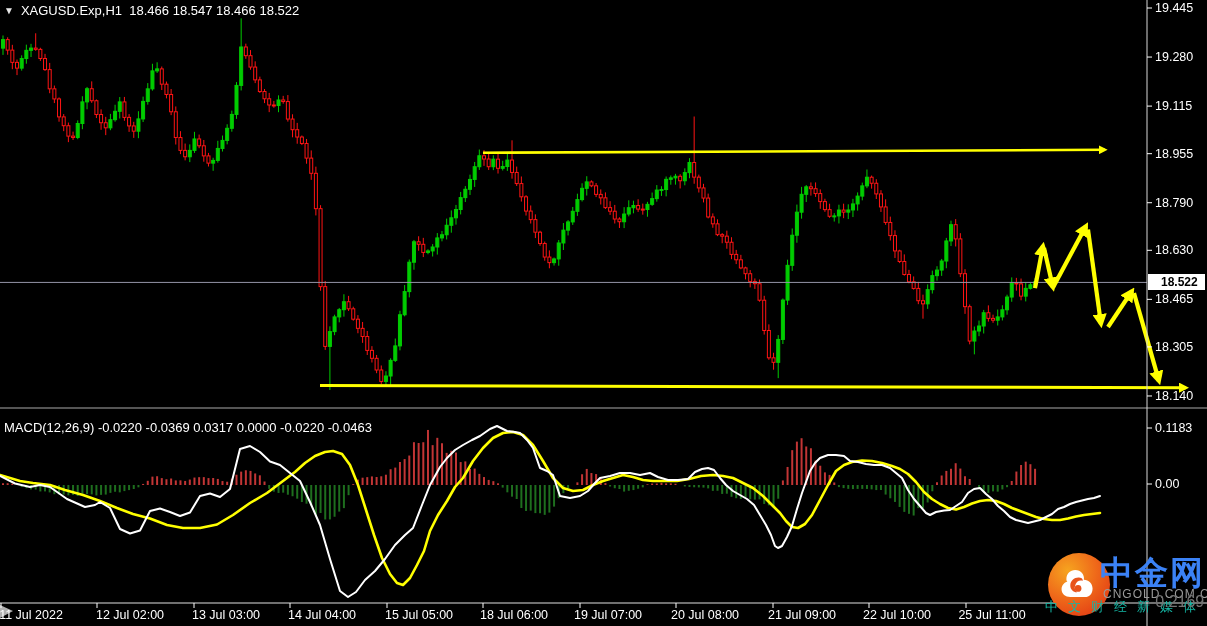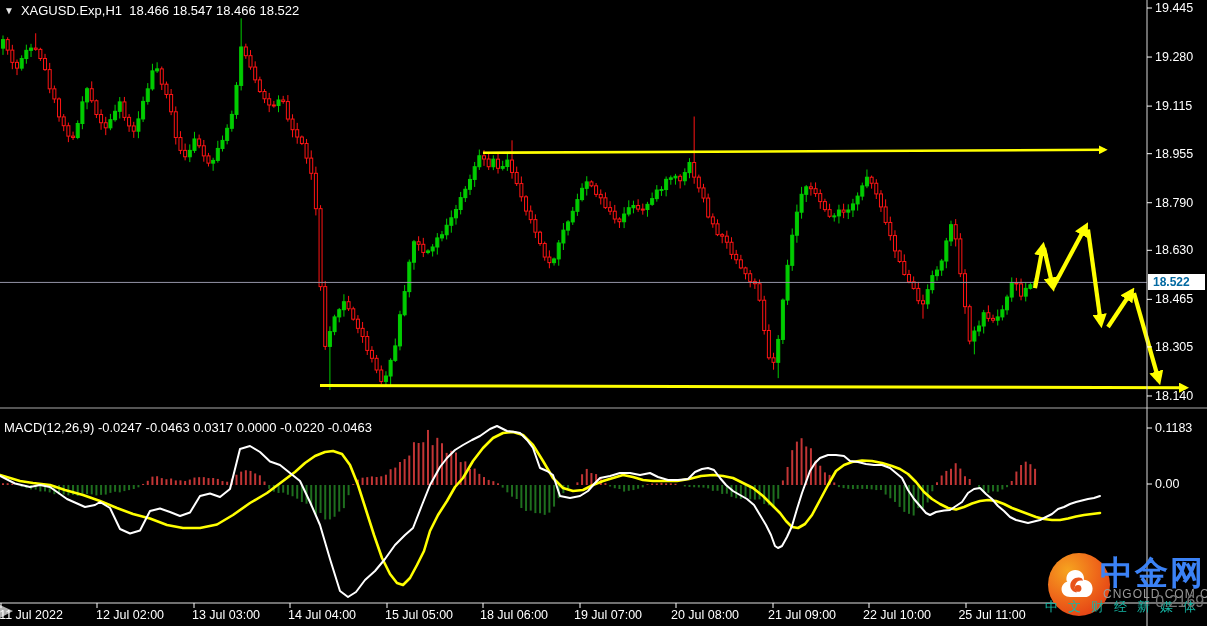--- a/index.html
+++ b/index.html
@@ -4,21 +4,21 @@
 <style>
   html,body{margin:0;padding:0;background:#222;}
   .stage{position:relative;width:1207px;height:626px;background:#000;overflow:hidden;
          font-family:"Liberation Sans",sans-serif;}
   svg text{font-family:"Liberation Sans",sans-serif;}
   .legend{position:absolute;color:#fff;white-space:pre;}
   .legend.main{left:4px;top:3px;font-size:13px;font-weight:400;}
   .legend.macd{left:4px;top:420px;font-size:13px;font-weight:400;}
   .tri{display:inline-block;color:#e8e8e8;font-size:10px;margin-right:7px;vertical-align:1px;}
   .price-tag{position:absolute;left:1148px;top:274px;width:57px;height:16px;background:#fff;
-             color:#0369a1;font-size:12px;font-weight:700;line-height:16px;padding-left:5px;box-sizing:border-box;}
+             color:#000000;font-size:12px;font-weight:700;line-height:16px;padding-left:13px;box-sizing:border-box;}
   .macd-min{position:absolute;left:1150px;top:593px;color:#737373;font-size:16px;z-index:5;text-align:right;}
   .wm{position:absolute;color:#a9a9a9;z-index:3;}
   .wm-cn{left:1100px;top:551px;font-size:33px;font-weight:700;color:#3b82f6;letter-spacing:2px;}
   .wm-en{left:1103px;top:587px;font-size:12px;color:#9a9a9a;letter-spacing:1px;}
   .wm-slogan{left:1045px;top:598px;font-size:13px;color:#14b8a6;letter-spacing:10px;white-space:nowrap;}
   .wm-logo{position:absolute;left:1048px;top:553px;width:62px;height:63px;border-radius:50%;
            background:radial-gradient(circle at 32% 28%,#f6a41f 0%,#ef6a1a 45%,#dd2b12 100%);z-index:3;}
 </style>
 </head>
 <body>
@@ -770,21 +770,21 @@
         <text x="608" y="619" fill="#ffffff" font-size="12.5" text-anchor="middle">19 Jul 07:00</text>
         <text x="705" y="619" fill="#ffffff" font-size="12.5" text-anchor="middle">20 Jul 08:00</text>
         <text x="802" y="619" fill="#ffffff" font-size="12.5" text-anchor="middle">21 Jul 09:00</text>
         <text x="897" y="619" fill="#ffffff" font-size="12.5" text-anchor="middle">22 Jul 10:00</text>
         <text x="992" y="619" fill="#ffffff" font-size="12.5" text-anchor="middle">25 Jul 11:00</text>
       </g>
     </svg>
 
   <div class="legend main"><span class="tri">▼</span><span>XAGUSD.Exp,H1</span><span>  </span><span>18.466 18.547 18.466 18.522</span></div>
 
-  <div class="legend macd">MACD(12,26,9) -0.0247 -0.0463 0.0317 0.0000 -0.0220 -0.0463</div>
+  <div class="legend macd">MACD(12,26,9) -0.0220 -0.0369 0.0317 0.0000 -0.0220 -0.0463</div>
 
   <div class="price-tag">18.522</div>
 
   <div class="wm-logo">
     <svg width="62" height="63" viewBox="0 0 64 64">
       <path fill="#ffffff" d="M46 36c0-5-4-9-9-9 1-5-3-10-9-10-5 0-9 4-9 9 0 1 0 2 1 3-3 1-6 4-6 8 0 5 4 8 9 8h15c5 0 8-4 8-9z"></path>
       <path fill="#e8541c" d="M33 25c-5-1-10 3-10 8 0 4 3 7 7 7-2-2-3-4-2-7 1-4 4-6 8-5 0-1-1-3-3-3z"></path>
       <circle fill="#e8541c" cx="31" cy="36" r="3.5"></circle>
     </svg>
   </div>

